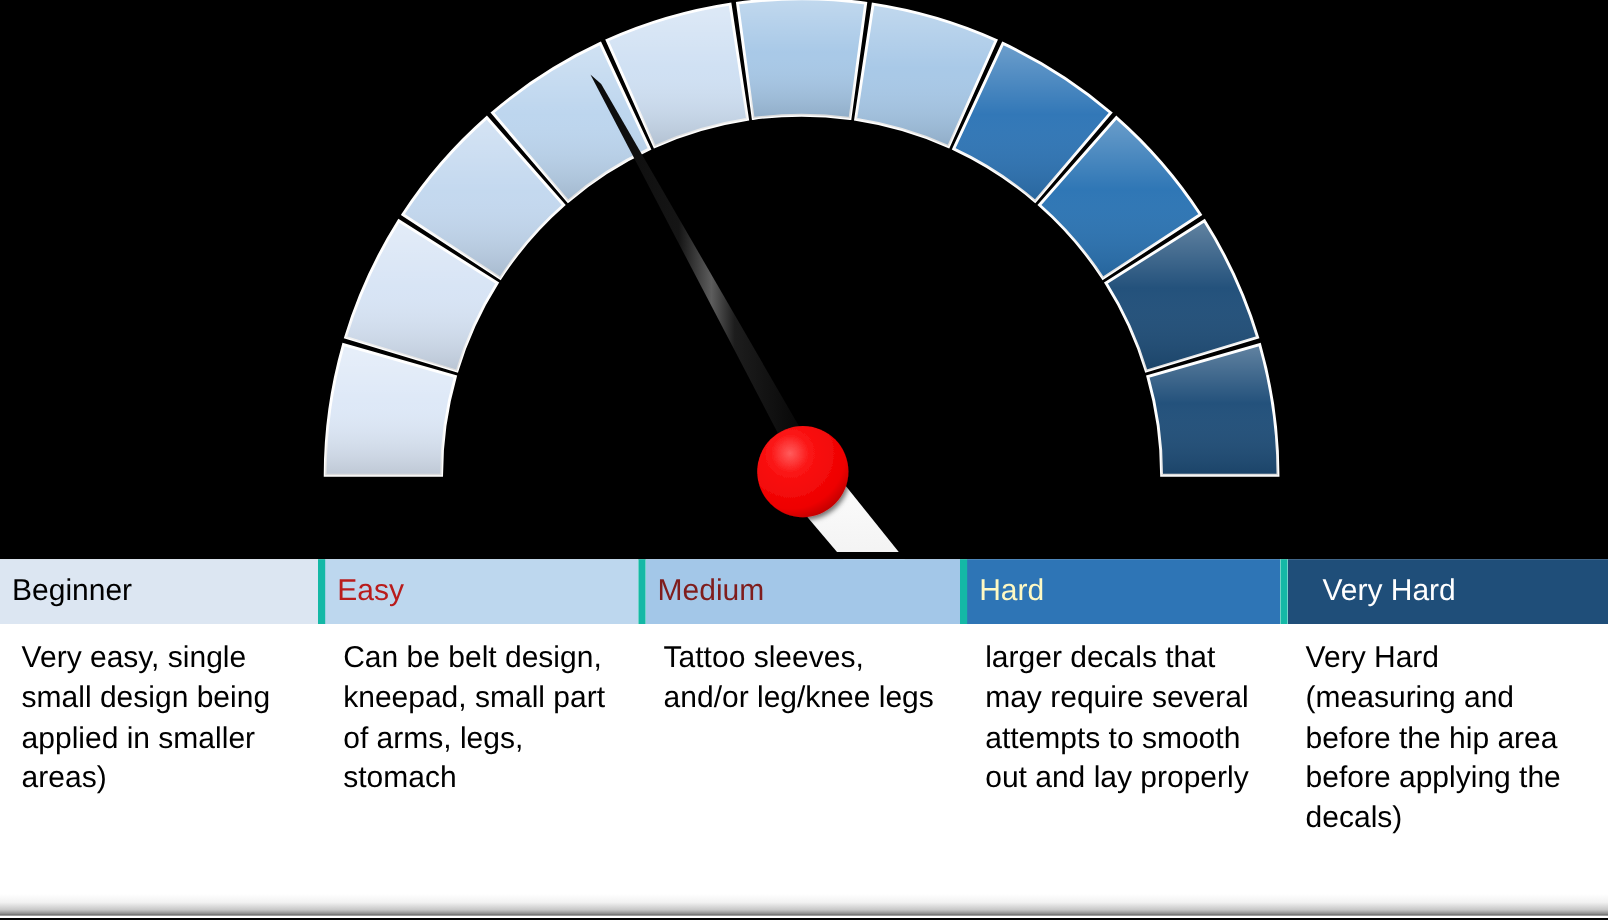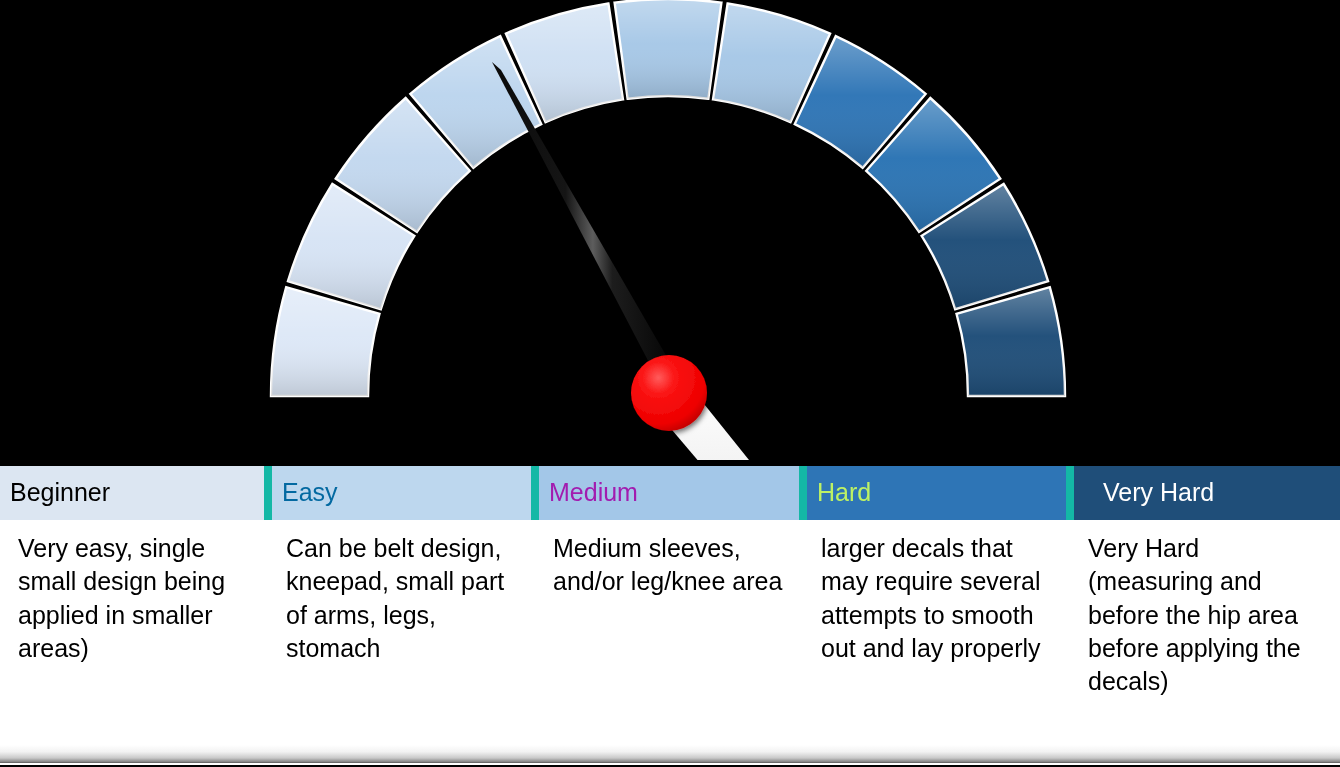--- a/index.html
+++ b/index.html
@@ -51,21 +51,21 @@
   }
   #legend-table .hdr-row th {
     height: 54px;
     padding: 0 10px;
     margin: 0;
     text-align: left;
     vertical-align: middle;
     font-weight: normal;
     font-size: 25px;
     line-height: 1.1;
-    border-right: 8px solid #14b8a6;
+    border-right: 6px solid #14b8a6;
     box-sizing: border-box;
     white-space: nowrap;
     overflow: hidden;
   }
   #legend-table .hdr-row th:last-child { border-right: none; }
 
   #legend-table .body-row td {
     vertical-align: top;
     padding: 12px 12px 10px 18px;
     font-size: 25px;
@@ -179,31 +179,31 @@
     <colgroup>
       <col class="col-1">
         <col class="col-2">
         <col class="col-3">
         <col class="col-4">
         <col class="col-5">
     </colgroup>
     <thead>
       <tr class="hdr-row">
         <th style="background: rgb(220, 230, 242); color: rgb(0, 0, 0);">Beginner</th>
-        <th style="background: rgb(189, 215, 238); color: #0369a1;">Easy</th>
-        <th style="background: rgb(163, 199, 232); color: #a21caf;">Medium</th>
-        <th style="background: rgb(46, 117, 182); color: #bef264;">Hard</th>
+        <th style="background: rgb(189, 215, 238); color: #b91c1c;">Easy</th>
+        <th style="background: rgb(163, 199, 232); color: #7f1d1d;">Medium</th>
+        <th style="background: rgb(46, 117, 182); color: #fef9c3;">Hard</th>
         <th style="background: rgb(31, 78, 121); color: rgb(255, 255, 255); padding-left: 29px;">Very Hard</th>
       </tr>
     </thead>
     <tbody>
       <tr class="body-row">
         <td>Very easy, single small design being applied in smaller areas)</td>
         <td>Can be belt design, kneepad, small part of arms, legs, stomach</td>
-        <td>Medium sleeves, and/or leg/knee area</td>
+        <td>Tattoo sleeves, and/or leg/knee legs</td>
         <td>larger decals that may require several attempts to smooth out and lay properly</td>
         <td>Very Hard (measuring and before the hip area before applying the decals)</td>
       </tr>
     </tbody>
   </table>
 
   <div id="table-bottom-shade"></div>
 
 </div>
 

